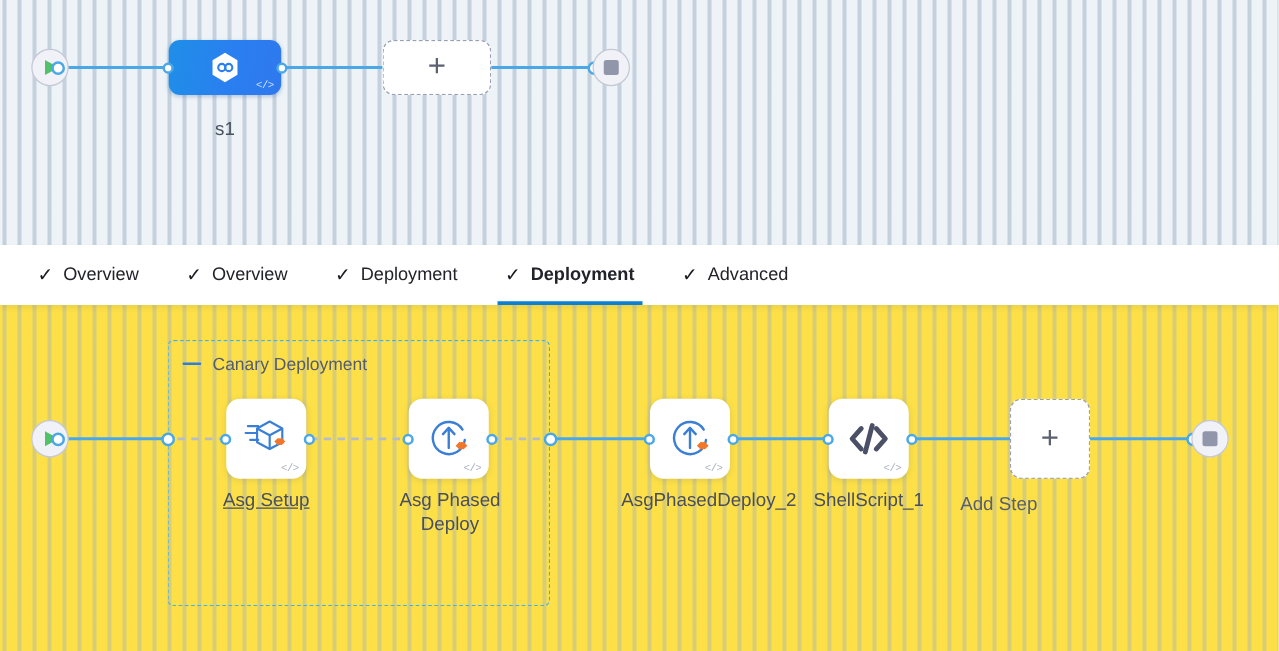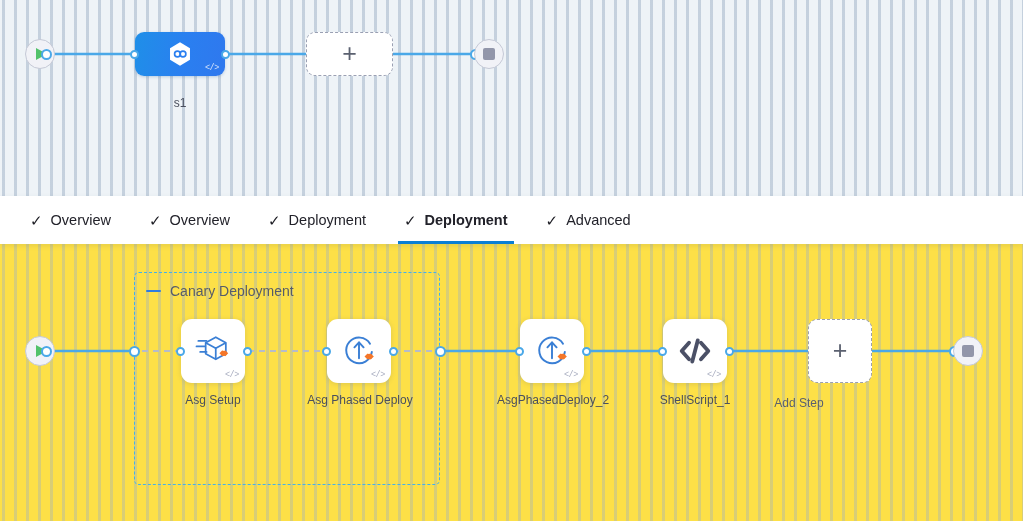--- a/index.html
+++ b/index.html
@@ -130,21 +130,21 @@
     border-radius: 9px;
     background: #ffffff;
     display: flex; align-items: center; justify-content: center;
     cursor: pointer;
   }
   .plus-glyph { color: #5b6170; font-size: 25px; line-height: 1; font-weight: 300; margin-top:-2px;}
 
   .node-label {
     position: absolute;
     text-align: center;
-    font-size: 12px;
+    font-size: 15px;
     color: #4a4f5e;
     line-height: 19px;
   }
   .node-label.muted { color: #5a6070; }
 
   
   .step-node {
     position: absolute;
     width: 64px; height: 64px;
     border-radius: 11px;
@@ -285,21 +285,21 @@
         </g>
         <g fill="#f47629">
           <path d="M31 26.5 l3.2 -3.2 l1.6 1.9 l1.6 -1.9 l3.2 3.2 l-3.2 3.2 l-1.6 -1.9 l-1.6 1.9 Z"></path>
           <circle cx="36" cy="26.5" r="2.9"></circle>
         </g>
       </svg>
       <span class="node-code-badge dark">&lt;/&gt;</span>
     </div>
     <div class="cdot sm" style="left:176px; top:103px;"></div>
     <div class="cdot sm" style="left:243px; top:103px;"></div>
-    <div class="node-label" style="left:153px; top:147px; width:120px;">Asg Setup</div>
+    <div class="node-label" style="left:153px; top:147px; width:120px;text-decoration:underline;">Asg Setup</div>
 
     <div class="step-node" style="left:327px; top:75px;">
       <svg class="glyph" viewBox="0 0 48 48">
         <path d="M36 16 A14 14 0 1 0 38 25" fill="none" stroke="#3a7fd5" stroke-width="2.1" stroke-linecap="round"></path>
         <path d="M24 32 L24 15" fill="none" stroke="#3a7fd5" stroke-width="2.1" stroke-linecap="round"></path>
         <path d="M19 20 L24 14.5 L29 20" fill="none" stroke="#3a7fd5" stroke-width="2.1" stroke-linecap="round" stroke-linejoin="round"></path>
         <g fill="#f47629">
           <path d="M30 30 l3.4 -3.4 l1.7 2 l1.7 -2 l3.4 3.4 l-3.4 3.4 l-1.7 -2 l-1.7 2 Z"></path>
           <circle cx="35.1" cy="30" r="3.1"></circle>
         </g>

